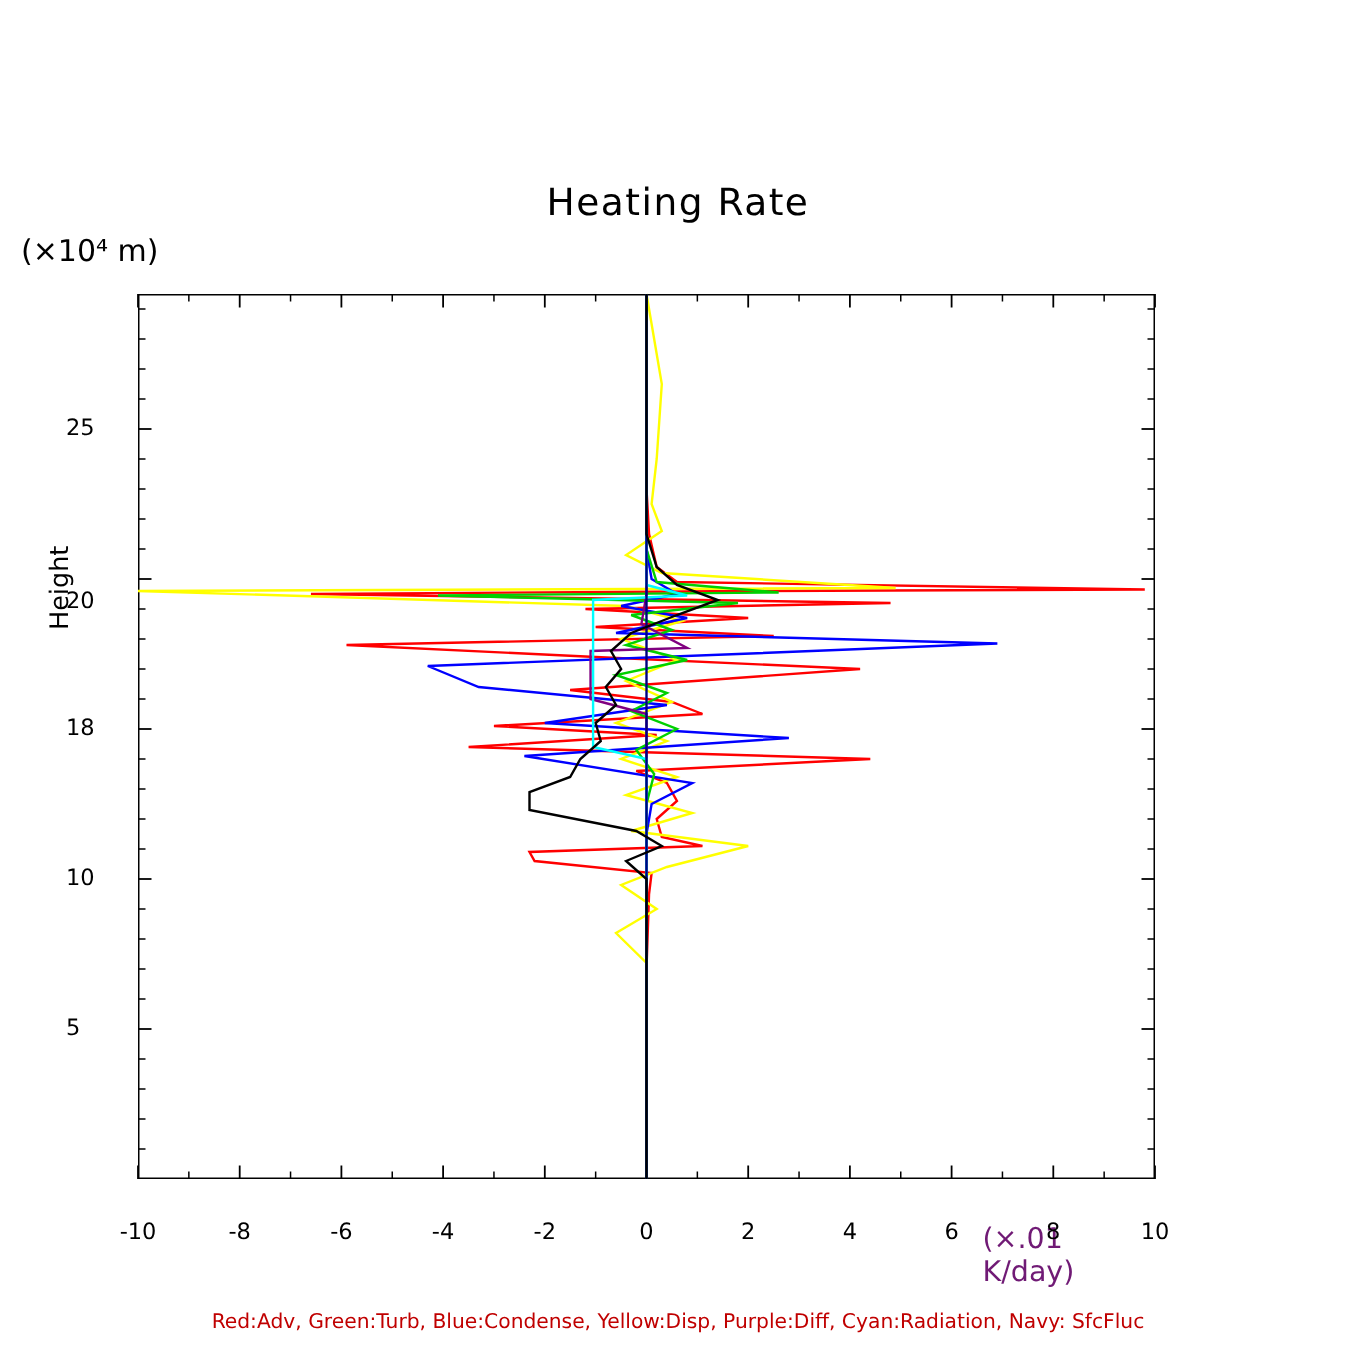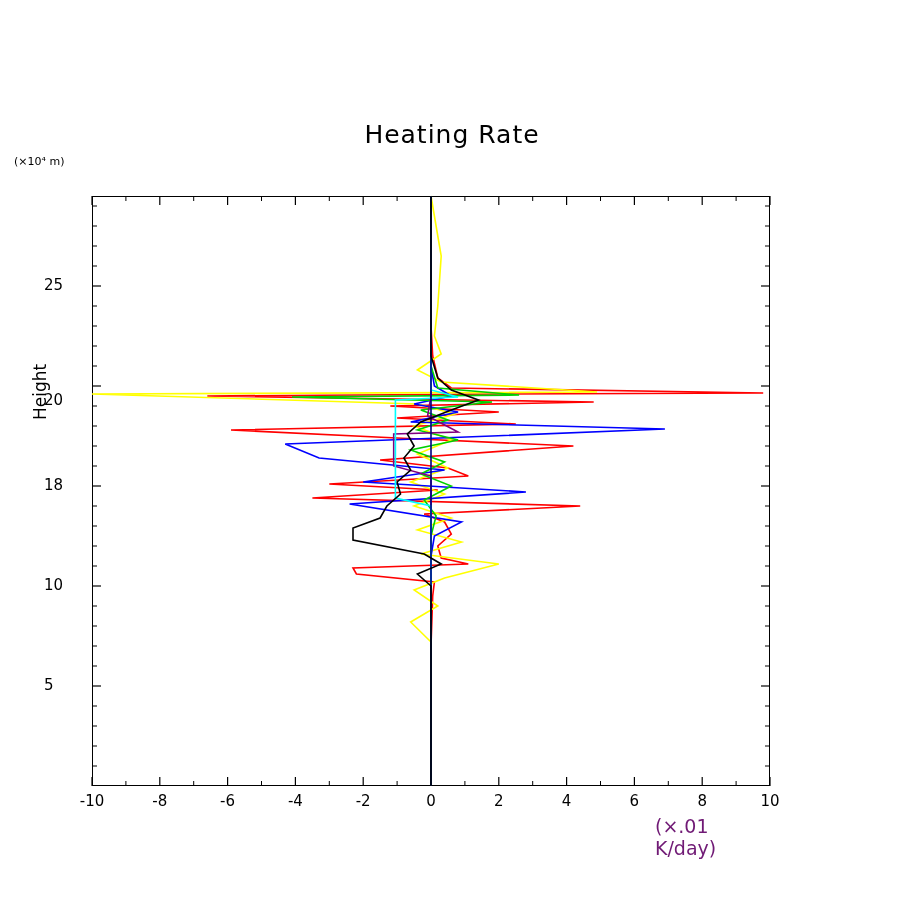--- a/index.html
+++ b/index.html
@@ -4,39 +4,39 @@
 <style>
   html,body{margin:0;padding:0;background:#ffffff;}
   body{width:904px;height:904px;overflow:hidden;font-family:"DejaVu Sans",sans-serif;}
   #root{position:relative;width:756px;height:904px;background:#ffffff;}
 
   .title{
     position:absolute; left:0; top:120px; width:904px; text-align:center;
     font-size:25px; color:#000; letter-spacing:1px;
   }
   .unit-top{
-    position:absolute; left:14px; top:155px; font-size:11px; color:#000;
+    position:absolute; left:14px; top:155px; font-size:20px; color:#000;
   }
   .xlabel{
     position:absolute; left:655px; top:815px; font-size:19px; color:#701a75;
   }
   .ylabel{
     position:absolute; left:30px; top:420px; font-size:17px; color:#000;
     transform:rotate(-90deg); transform-origin:left top; white-space:nowrap;
   }
   .caption{
     position:absolute; left:0; top:873px; width:904px; text-align:center;
     font-size:13.5px; color:#c00000; white-space:nowrap;
   }
   .plot{
     position:absolute; left:92px; top:196px; width:678px; height:590px;
     border:1px solid #000; box-sizing:border-box;
   }
   svg.overlay{position:absolute;left:0;top:0;width:904px;height:904px;}
-  .tickx{position:absolute;font-size:15px;color:#000;text-align:center;width:40px;}
+  .tickx{position:absolute;font-size:15px;color:#000;text-align:center;width:40px;margin-top:20px;}
   .ticky{position:absolute;font-size:15px;color:#000;width:40px;}
 </style>
 </head>
 <body>
 
 <div id="root">
 
   <div class="title">Heating Rate</div>
   <div class="unit-top"><span>(×10⁴ m)</span></div>
   <div class="ylabel">Height</div>
@@ -167,13 +167,14 @@
       <div class="tickx" style="left: 614.4px; top: 792px;">6</div>
       <div class="tickx" style="left: 682.2px; top: 792px;">8</div>
       <div class="tickx" style="left: 750px; top: 792px;">10</div>
       <div class="ticky" style="left: 44px; top: 676px;">5</div>
       <div class="ticky" style="left: 44px; top: 576px;">10</div>
       <div class="ticky" style="left: 44px; top: 476px;">18</div>
       <div class="ticky" style="left: 44px; top: 391px;">20</div>
       <div class="ticky" style="left: 44px; top: 276px;">25</div>
     </div>
 
+  <div class="caption">Red:Adv, Green:Turb, Blue:Condense, Yellow:Disp, Purple:Diff, Cyan:Radiation, Navy: SfcFluc</div>
 </div>
 
 </body></html>

